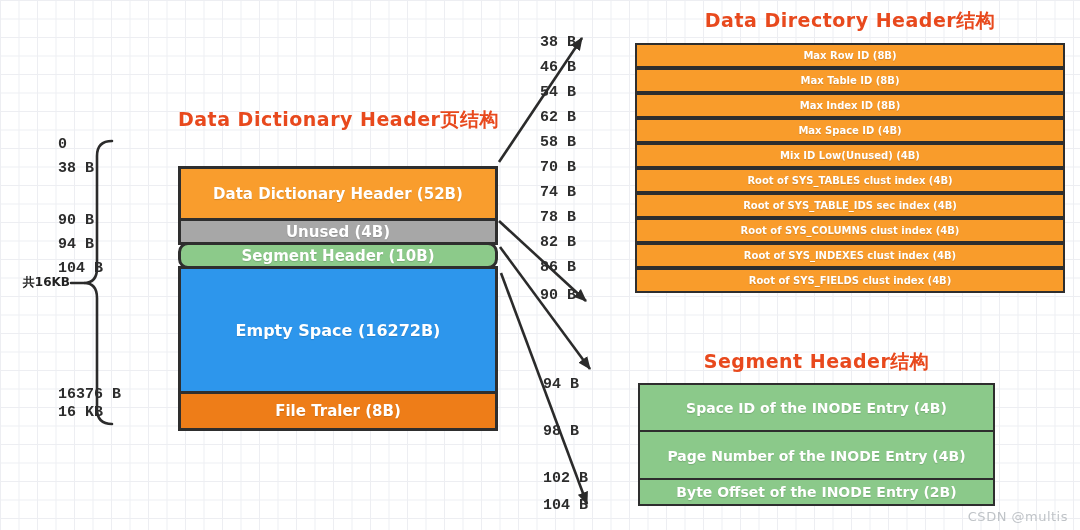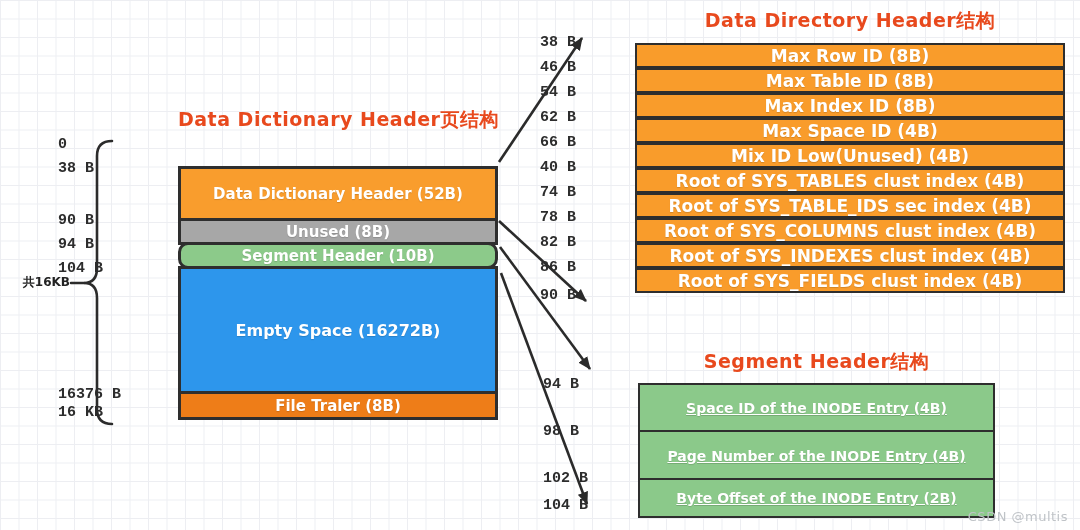--- a/index.html
+++ b/index.html
@@ -35,25 +35,25 @@
   .c-fileheader{background:#61ace3;}
   .c-ddheader{background:#f99d2d;}
   .c-unused{background:#a7a7a7;}
   .c-segheader{background:#8cca8a;border-radius:10px;}
   .c-empty{background:#2d96ec;}
   .c-trailer{background:#ee7d18;}
   .trow{
     position:absolute;z-index:2;
     box-sizing:border-box;border:2.5px solid #2e2e2e;
     display:flex;align-items:center;justify-content:center;
-    color:#ffffff;font-weight:bold;font-size:17px;
+    color:#ffffff;font-weight:bold;font-size:10px;
     text-shadow:0 1px 1px rgba(0,0,0,0.15);white-space:nowrap;
   }
   .dd-row{left:635px;width:430px;height:25px;background:#f99c2b;}
-  .sg-row{left:638px;width:357px;background:#8bc98a;font-size:14px;text-decoration:underline;}
+  .sg-row{left:638px;width:357px;background:#8bc98a;font-size:14px;}
   .total-label{
     position:absolute;z-index:3;left:8px;top:274px;width:62px;
     text-align:right;color:#222222;font-weight:bold;font-size:12px;white-space:nowrap;
   }
   .watermark{
     position:absolute;z-index:4;right:12px;bottom:6px;
     color:#bfc3c7;font-size:13px;letter-spacing:0.5px;
   }
 </style>
 </head>
@@ -80,29 +80,29 @@
       <line x1="501" y1="273" x2="587" y2="504" marker-end="url(#arrow)"></line>
     </g>
   </svg>
 
   <div class="title" style="left:178px;top:107px;width:320px;">Data Dictionary Header页结构</div>
 
   <div class="blk c-ddheader" style="top:166px;height:55px;">
     <span>Data Dictionary Header (52B)</span>
   </div>
   <div class="blk c-unused" style="top:218px;height:27px;">
-    <span>Unused (8B)</span>
+    <span>Unused (4B)</span>
   </div>
   <div class="blk c-segheader" style="top:242px;height:27px;">
     <span>Segment Header (10B)</span>
   </div>
   <div class="blk c-empty" style="top:266px;height:128px;font-size:16px;">
     <span>Empty Space (16272B)</span>
   </div>
-  <div class="blk c-trailer" style="top:391px;height:29px;">
+  <div class="blk c-trailer" style="top:391px;height:40px;">
     <span>File Traler (8B)</span>
   </div>
 
   <div class="offset" style="left:58px;width:110px;top:136px;">0</div>
   <div class="offset" style="left:58px;width:110px;top:160px;">38 B</div>
   <div class="offset" style="left:58px;width:110px;top:212px;">90 B</div>
   <div class="offset" style="left:58px;width:110px;top:236px;">94 B</div>
   <div class="offset" style="left:58px;width:110px;top:260px;">104 B</div>
   <div class="offset" style="left:58px;width:110px;top:386px;">16376 B</div>
   <div class="offset" style="left:58px;width:110px;top:404px;">16 KB</div>
@@ -139,37 +139,37 @@
       <span>Root of SYS_INDEXES clust index (4B)</span>
     </div>
   <div class="trow dd-row" style="top:268px;">
       <span>Root of SYS_FIELDS clust index (4B)</span>
     </div>
 
   <div class="offset" style="left:540px;width:85px;top:34px;">38 B</div>
   <div class="offset" style="left:540px;width:85px;top:59px;">46 B</div>
   <div class="offset" style="left:540px;width:85px;top:84px;">54 B</div>
   <div class="offset" style="left:540px;width:85px;top:109px;">62 B</div>
-  <div class="offset" style="left:540px;width:85px;top:134px;">66 B</div>
-  <div class="offset" style="left:540px;width:85px;top:159px;">40 B</div>
+  <div class="offset" style="left:540px;width:85px;top:134px;">58 B</div>
+  <div class="offset" style="left:540px;width:85px;top:159px;">70 B</div>
   <div class="offset" style="left:540px;width:85px;top:184px;">74 B</div>
   <div class="offset" style="left:540px;width:85px;top:209px;">78 B</div>
   <div class="offset" style="left:540px;width:85px;top:234px;">82 B</div>
   <div class="offset" style="left:540px;width:85px;top:259px;">86 B</div>
   <div class="offset" style="left:540px;width:85px;top:287px;">90 B</div>
 
   <div class="title" style="left:638px;top:349px;width:357px;">Segment Header结构</div>
 
   <div class="trow sg-row" style="top:383px;height:50px;">
       <span>Space ID of the INODE Entry (4B)</span>
     </div>
   <div class="trow sg-row" style="top:430px;height:51px;">
       <span>Page Number of the INODE Entry (4B)</span>
     </div>
-  <div class="trow sg-row" style="top:478px;height:40px;">
+  <div class="trow sg-row" style="top:478px;height:28px;">
       <span>Byte Offset of the INODE Entry (2B)</span>
     </div>
 
   <div class="offset" style="left:543px;width:85px;top:376px;">94 B</div>
   <div class="offset" style="left:543px;width:85px;top:423px;">98 B</div>
   <div class="offset" style="left:543px;width:85px;top:470px;">102 B</div>
   <div class="offset" style="left:543px;width:85px;top:497px;">104 B</div>
 
   <div class="watermark">CSDN @multis</div>
 

